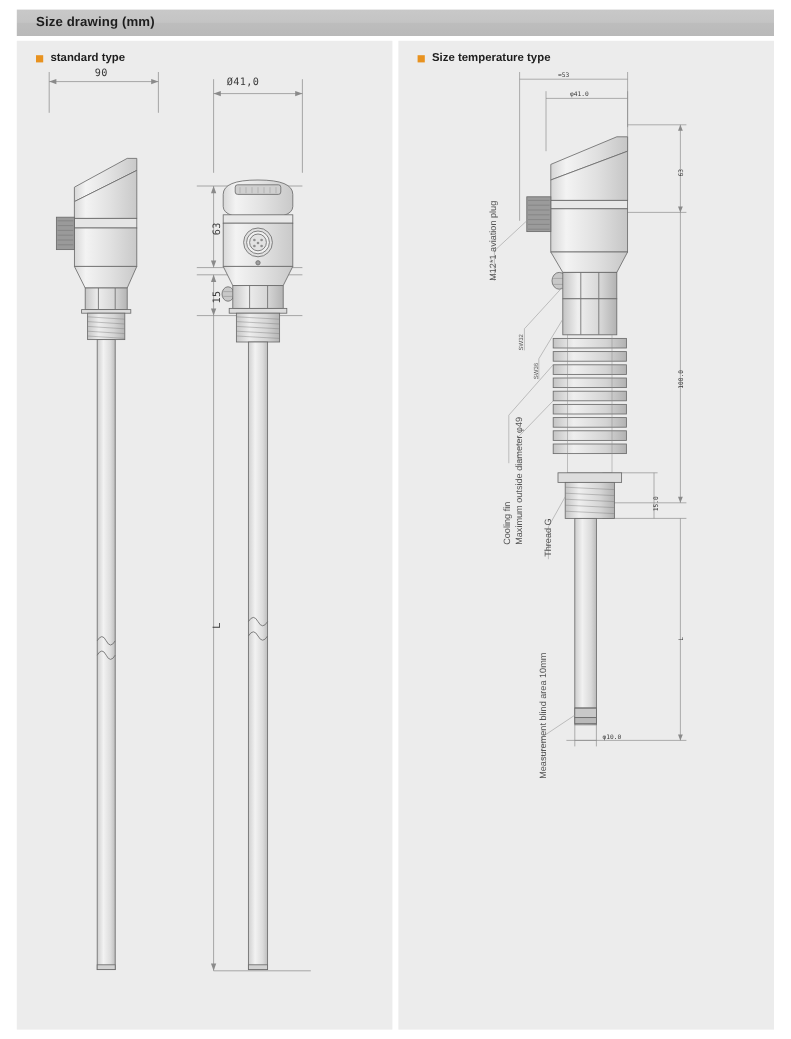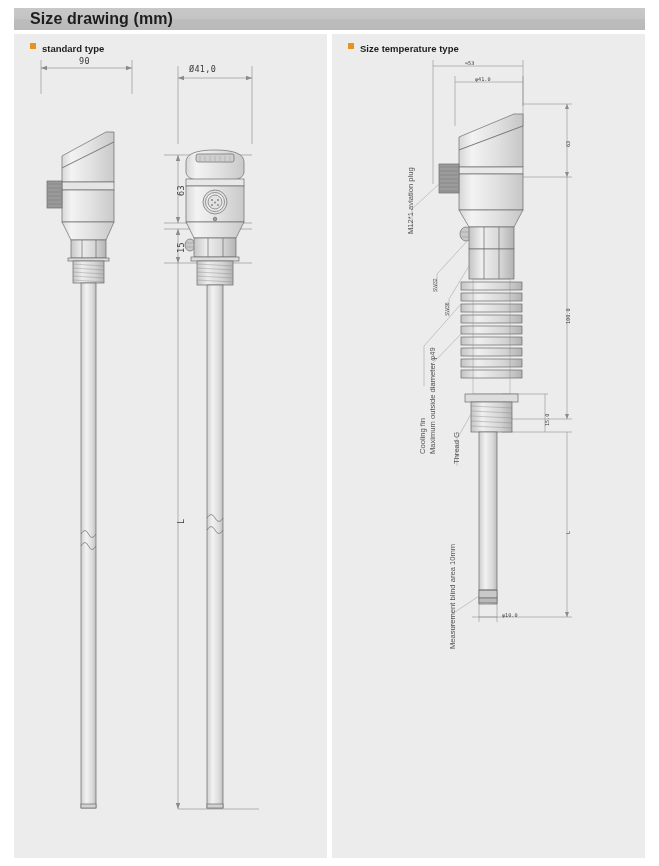--- a/index.html
+++ b/index.html
@@ -4,28 +4,28 @@
 <style>
   html,body{margin:0;padding:0;background:#ffffff;}
   body{width:659px;height:866px;position:relative;font-family:"Liberation Sans",sans-serif;overflow:hidden;}
 
   .page{position:absolute;left:0;top:0;width:659px;height:866px;background:#fff;}
 
   
   .title-bar{position:absolute;left:14px;top:8px;width:631px;height:22px;
     background:linear-gradient(to bottom,#c8c8c8 0%,#c4c4c4 48%,#bdbdbd 52%,#b9b9b9 100%);
     display:flex;align-items:center;}
-  .title-bar .txt{font-size:16px;font-weight:bold;color:#1d1d1d;margin-left:16px;letter-spacing:.1px;}
+  .title-bar .txt{font-size:11px;font-weight:bold;color:#1d1d1d;margin-left:16px;letter-spacing:.1px;}
 
   
   .panel{position:absolute;background:#ececec;}
   .panel-left{left:14px;top:34px;width:313px;height:824px;}
   .panel-right{left:332px;top:34px;width:313px;height:824px;}
 
-  .panel-head{position:absolute;top:9px;display:flex;}
+  .panel-head{position:absolute;top:9px;display:flex;align-items:center;}
   .panel-left .panel-head{left:16px;}
   .panel-right .panel-head{left:16px;}
   .bullet{width:6px;height:6px;background:#e8921f;display:inline-block;margin-right:6px;}
   .panel-head .lbl{font-size:9.5px;font-weight:bold;color:#1d1d1d;}
 
   .dim{position:absolute;font-family:"DejaVu Sans Mono",monospace;font-size:8.5px;color:#3a3a3a;
        letter-spacing:.3px;white-space:nowrap;}
   .dim.v{transform-origin:0 0;transform:rotate(-90deg);}
   .dim.tiny{font-size:5.2px;letter-spacing:0;}
 

